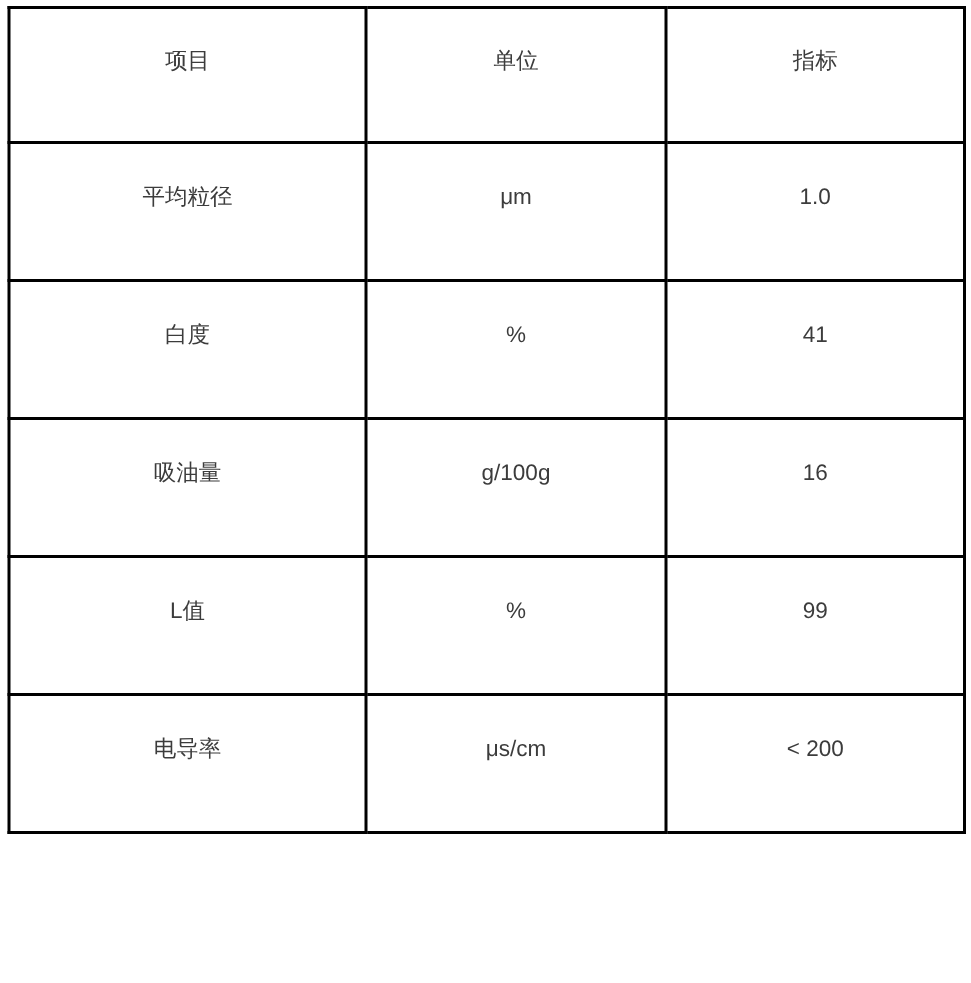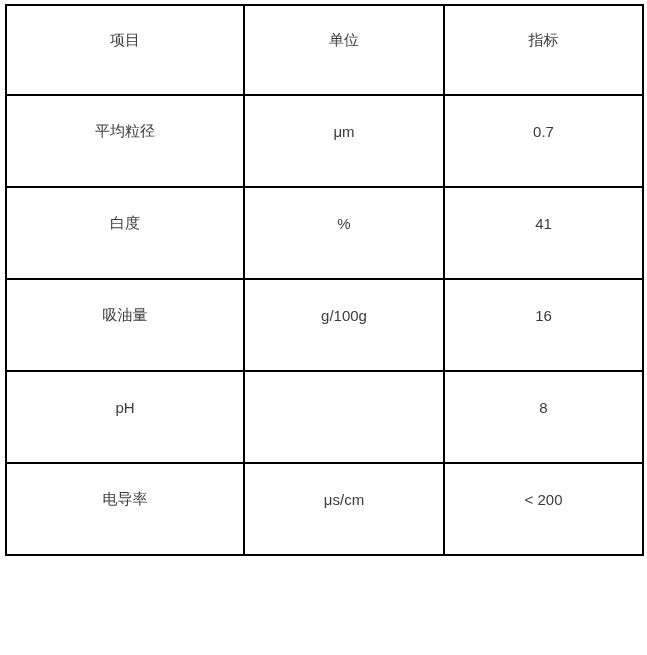--- a/index.html
+++ b/index.html
@@ -47,36 +47,36 @@
     <tr>
       <th>项目</th>
       <th>单位</th>
       <th>指标</th>
     </tr>
   </thead>
   <tbody>
     <tr>
       <td>平均粒径</td>
       <td>μm</td>
-      <td>0.7</td>
+      <td>1.0</td>
     </tr>
     <tr>
       <td>白度</td>
       <td>%</td>
       <td>41</td>
     </tr>
     <tr>
       <td>吸油量</td>
       <td>g/100g</td>
       <td>16</td>
     </tr>
     <tr>
-      <td>pH</td>
-      <td></td>
-      <td>8</td>
+      <td>L值</td>
+      <td>%</td>
+      <td>99</td>
     </tr>
     <tr>
       <td>电导率</td>
       <td>μs/cm</td>
       <td>&lt; 200</td>
     </tr>
 
   </tbody>
 </table>
 

